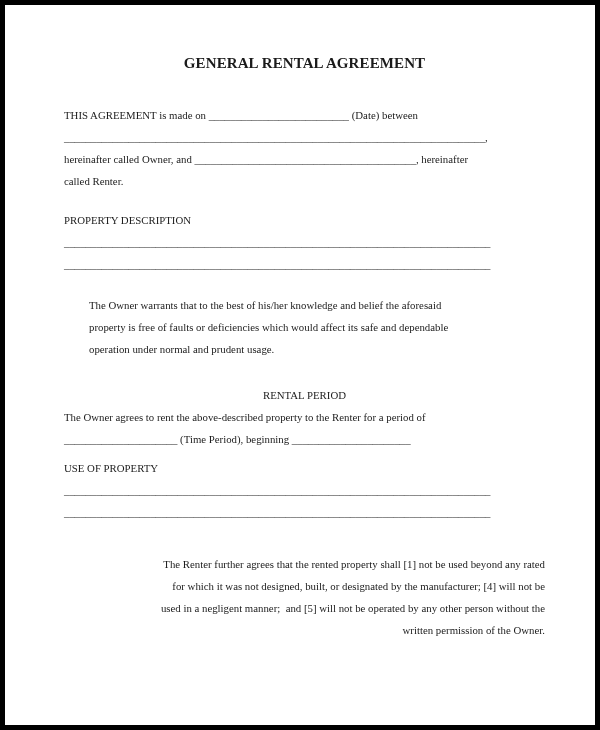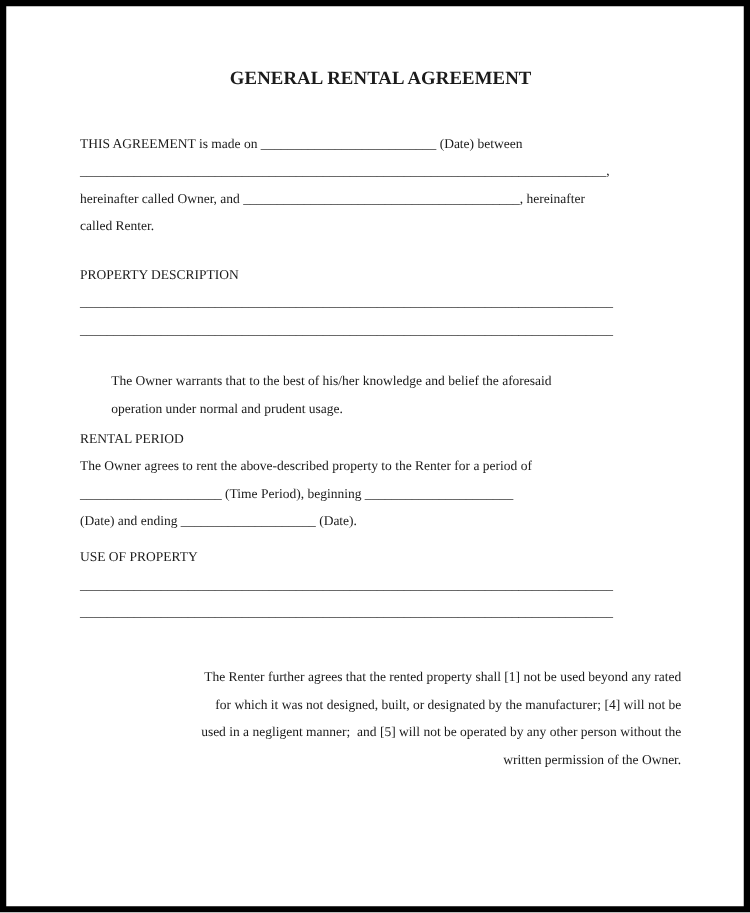--- a/index.html
+++ b/index.html
@@ -33,21 +33,21 @@
     white-space: pre;
   }
   .heading {
     line-height: 22px;
     white-space: pre;
     font-weight: 400;
   }
   .intro        { margin-top: 32px; }
   .h-property   { margin-top: 17px; }
   .warranty     { margin-top: 19px; margin-left: 25px; }
-  .h-rental     { margin-top: 2px; }
+  .h-rental     { margin-top: 24px; text-align: center; }
   .h-use        { margin-top: 7px; }
   .obligations  { margin-top: 30px; text-align: right; }
 </style>
 </head>
 <body>
 
 <div class="page">
 
   <h1 class="doc-title">GENERAL RENTAL AGREEMENT</h1>
 
@@ -60,29 +60,29 @@
 
   <div class="heading h-property">PROPERTY DESCRIPTION</div>
 
   <div>
     <div class="line">_______________________________________________________________________________</div>
     <div class="line">_______________________________________________________________________________</div>
   </div>
 
   <div class="warranty">
     <div class="line">The Owner warrants that to the best of his/her knowledge and belief the aforesaid</div>
+    <div class="line">property is free of faults or deficiencies which would affect its safe and dependable</div>
     <div class="line">operation under normal and prudent usage.</div>
   </div>
 
   <div class="heading h-rental">RENTAL PERIOD</div>
 
   <div>
     <div class="line">The Owner agrees to rent the above-described property to the Renter for a period of</div>
     <div class="line">_____________________ (Time Period), beginning ______________________</div>
-    <div class="line">(Date) and ending ____________________ (Date).</div>
   </div>
 
   <div class="heading h-use">USE OF PROPERTY</div>
 
   <div>
     <div class="line">_______________________________________________________________________________</div>
     <div class="line">_______________________________________________________________________________</div>
   </div>
 
   <div class="obligations">

